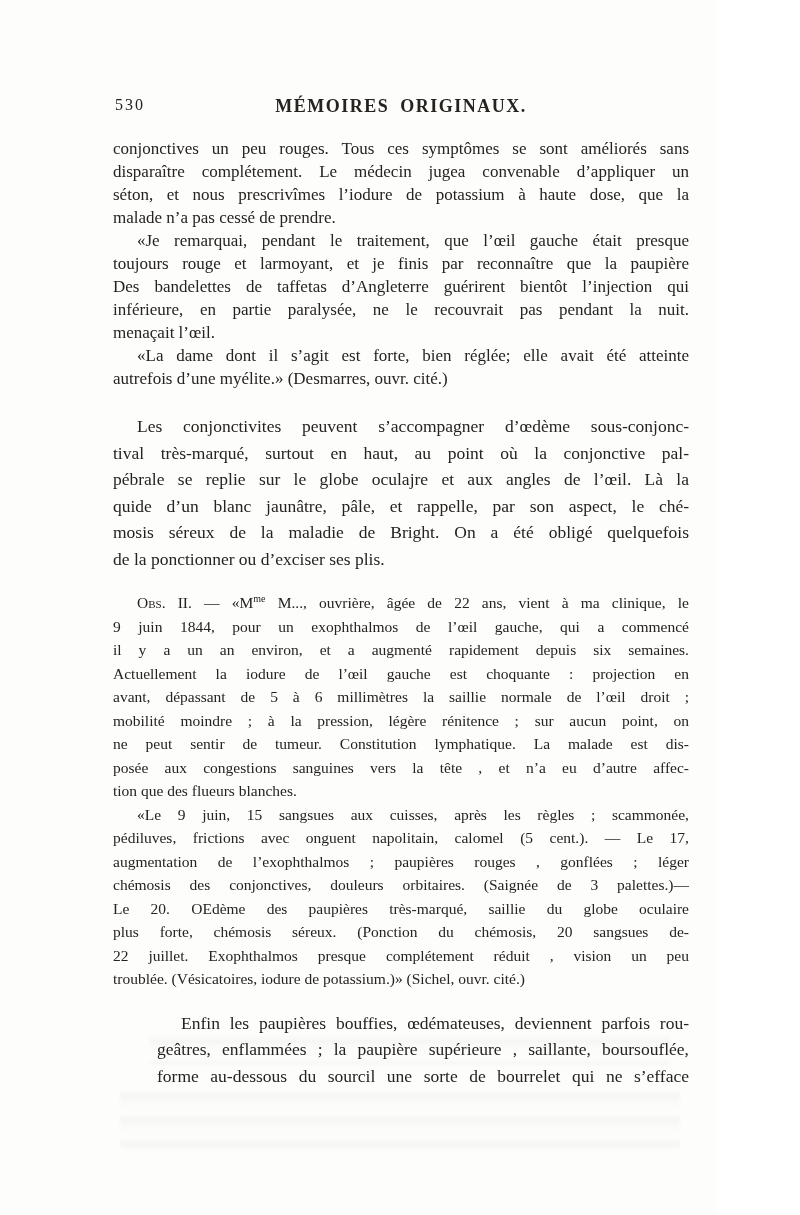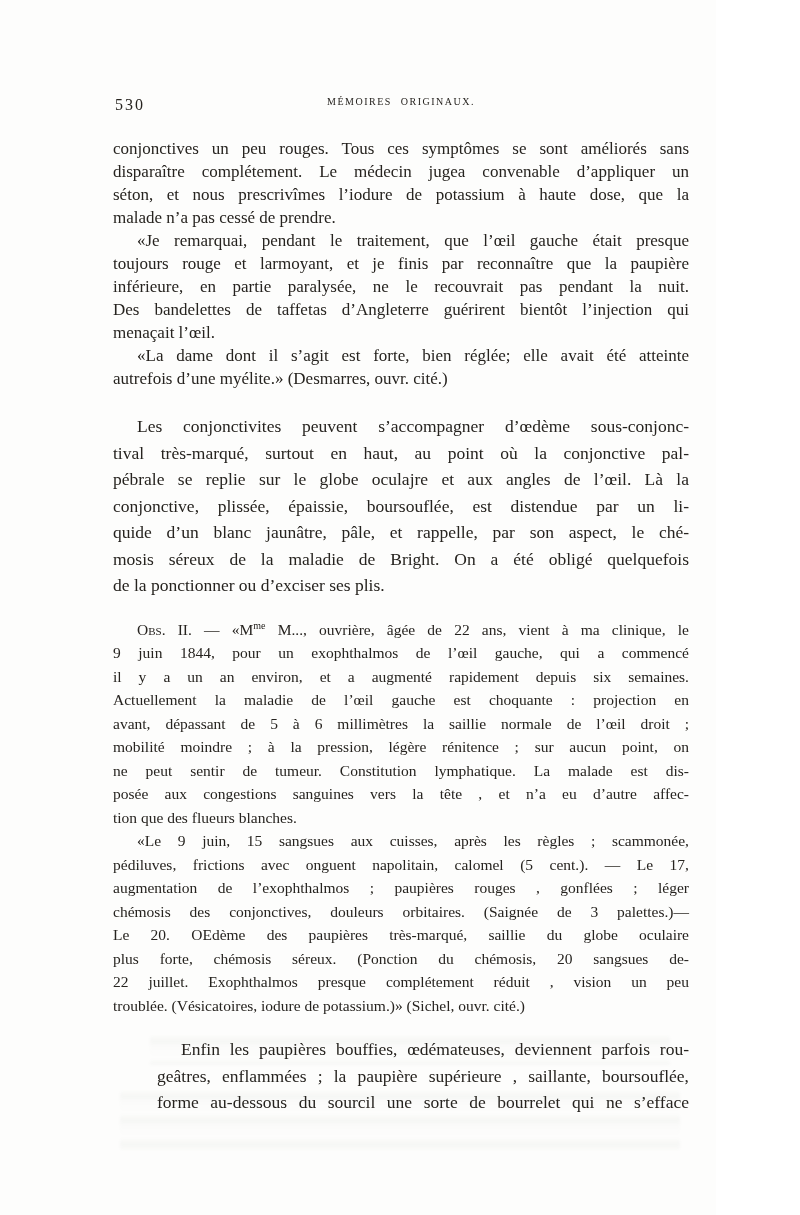--- a/index.html
+++ b/index.html
@@ -29,22 +29,22 @@
   .pagenum {
     position: absolute;
     left: 2px;
     top: 0;
     font-size: 16px;
     letter-spacing: 2px;
   }
   .running {
     display: block;
     text-align: center;
-    font-size: 10px;
-    font-weight: 400;
+    font-size: 18px;
+    font-weight: 700;
     letter-spacing: 1.5px;
     word-spacing: 5px;
   }
   .para {
     margin: 0;
     text-align: justify;
   }
   .m   { font-size: 17px;   line-height: 23px; }
   .big { font-size: 17.5px; line-height: 26.5px; }
   .sm  { font-size: 15.5px; line-height: 23.5px; }
@@ -99,47 +99,46 @@
     <section class="para m mt-body">
         <div class="ln">conjonctives un peu rouges. Tous ces symptômes se sont améliorés sans</div>
         <div class="ln">disparaître complétement. Le médecin jugea convenable d’appliquer un</div>
         <div class="ln">séton, et nous prescrivîmes l’iodure de potassium à haute dose, que la</div>
         <div class="ln end">malade n’a pas cessé de prendre.</div>
       </section>
 
     <section class="para m">
         <div class="ln ind">«Je remarquai, pendant le traitement, que l’œil gauche était presque</div>
         <div class="ln">toujours rouge et larmoyant, et je finis par reconnaître que la paupière</div>
+        <div class="ln">Des bandelettes de taffetas d’Angleterre guérirent bientôt l’injection qui</div>
         <div class="ln">inférieure, en partie paralysée, ne le recouvrait pas pendant la nuit.</div>
-        <div class="ln">Des bandelettes de taffetas d’Angleterre guérirent bientôt l’injection qui</div>
         <div class="ln end">menaçait l’œil.</div>
       </section>
 
     <section class="para m">
         <div class="ln ind">«La dame dont il s’agit est forte, bien réglée; elle avait été atteinte</div>
         <div class="ln end">autrefois d’une myélite.» (Desmarres, ouvr. cité.)</div>
       </section>
 
     <section class="para big mt-sect">
         <div class="ln ind">Les conjonctivites peuvent s’accompagner d’œdème sous-conjonc-</div>
         <div class="ln">tival très-marqué, surtout en haut, au point où la conjonctive pal-</div>
         <div class="ln">pébrale se replie sur le globe oculajre et aux angles de l’œil. Là la</div>
-        <div class="ln">conjonctive, plissée, épaissie, boursouflée, est distendue par un li-</div>
         <div class="ln">quide d’un blanc jaunâtre, pâle, et rappelle, par son aspect, le ché-</div>
         <div class="ln">mosis séreux de la maladie de Bright. On a été obligé quelquefois</div>
         <div class="ln end">de la ponctionner ou d’exciser ses plis.</div>
       </section>
 
     <section class="para sm mt-obs">
       <div class="ln ind">
         <span class="sc">Obs. II.</span><span> — «M</span><sup>me</sup><span> M..., ouvrière, âgée de 22 ans, vient à ma clinique, le</span>
       </div>
     <div class="ln">9 juin 1844, pour un exophthalmos de l’œil gauche, qui a commencé</div>
         <div class="ln">il y a un an environ, et a augmenté rapidement depuis six semaines.</div>
-        <div class="ln">Actuellement la maladie de l’œil gauche est choquante : projection en</div>
+        <div class="ln">Actuellement la iodure de l’œil gauche est choquante : projection en</div>
         <div class="ln">avant, dépassant de 5 à 6 millimètres la saillie normale de l’œil droit ;</div>
         <div class="ln">mobilité moindre ; à la pression, légère rénitence ; sur aucun point, on</div>
         <div class="ln">ne peut sentir de tumeur. Constitution lymphatique. La malade est dis-</div>
         <div class="ln">posée aux congestions sanguines vers la tête , et n’a eu d’autre affec-</div>
         <div class="ln end">tion que des flueurs blanches.</div>
       </section>
 
     <section class="para sm">
         <div class="ln ind">«Le 9 juin, 15 sangsues aux cuisses, après les règles ; scammonée,</div>
         <div class="ln">pédiluves, frictions avec onguent napolitain, calomel (5 cent.). — Le 17,</div>

